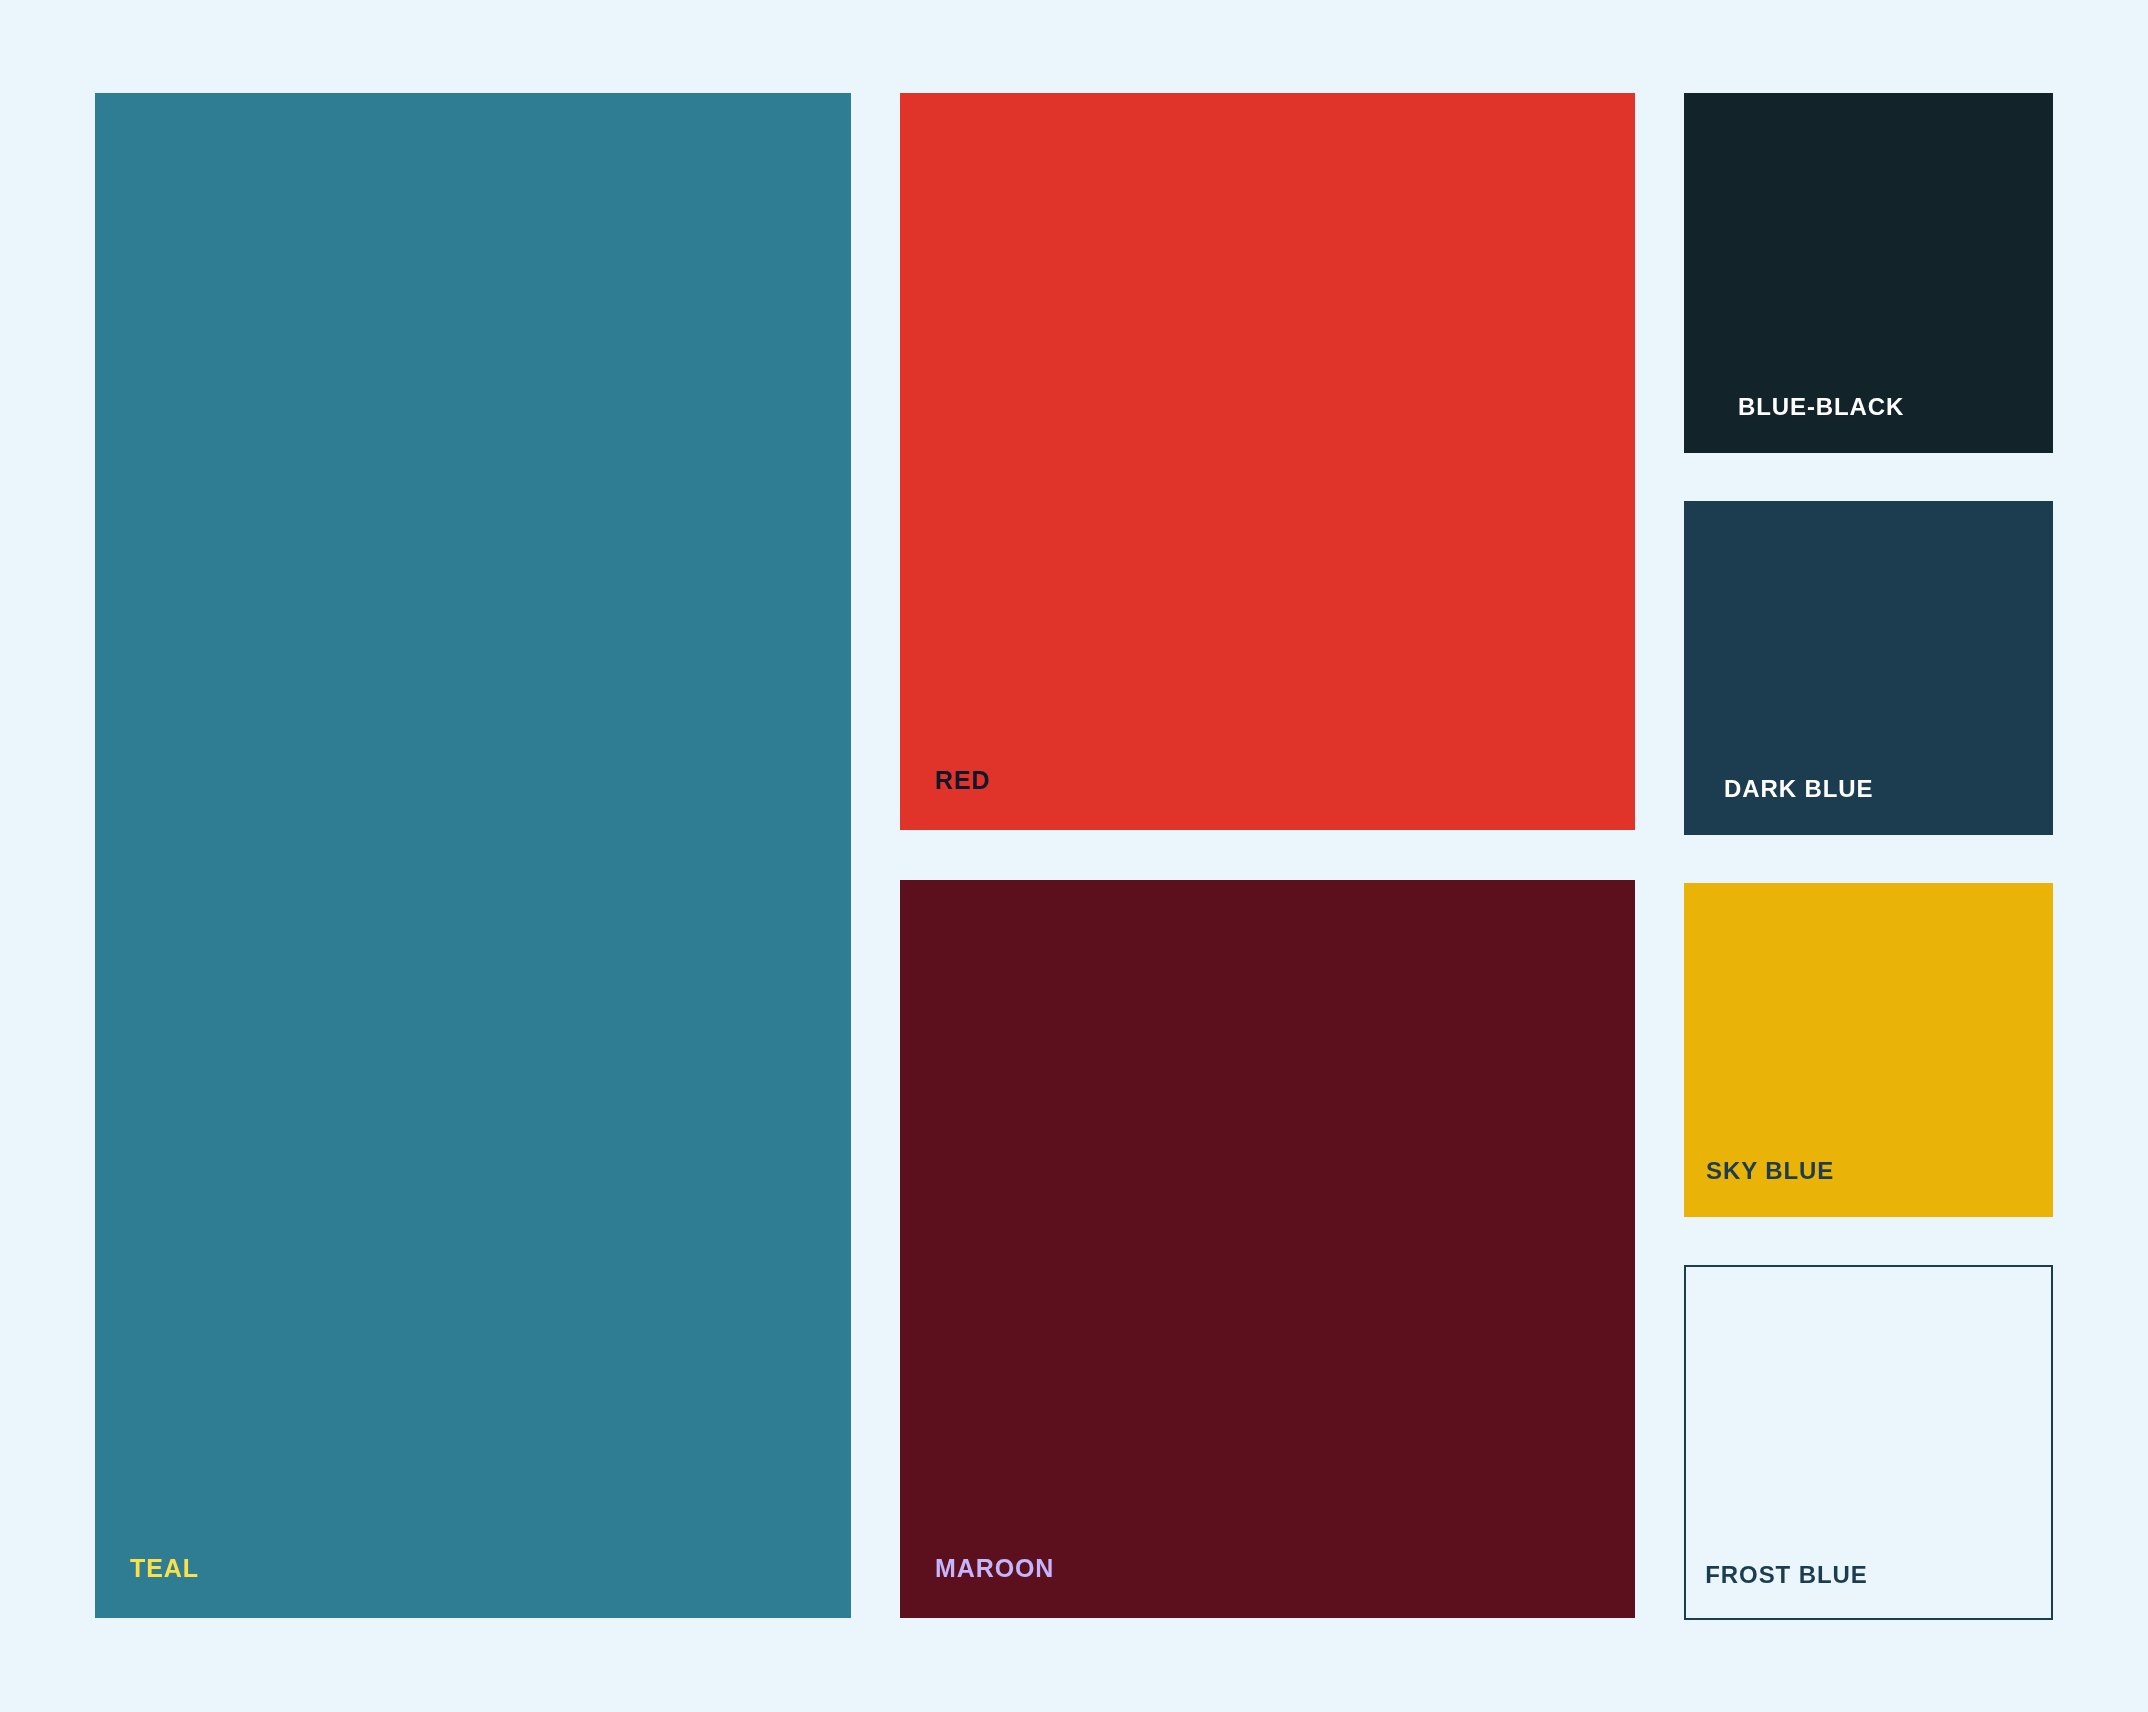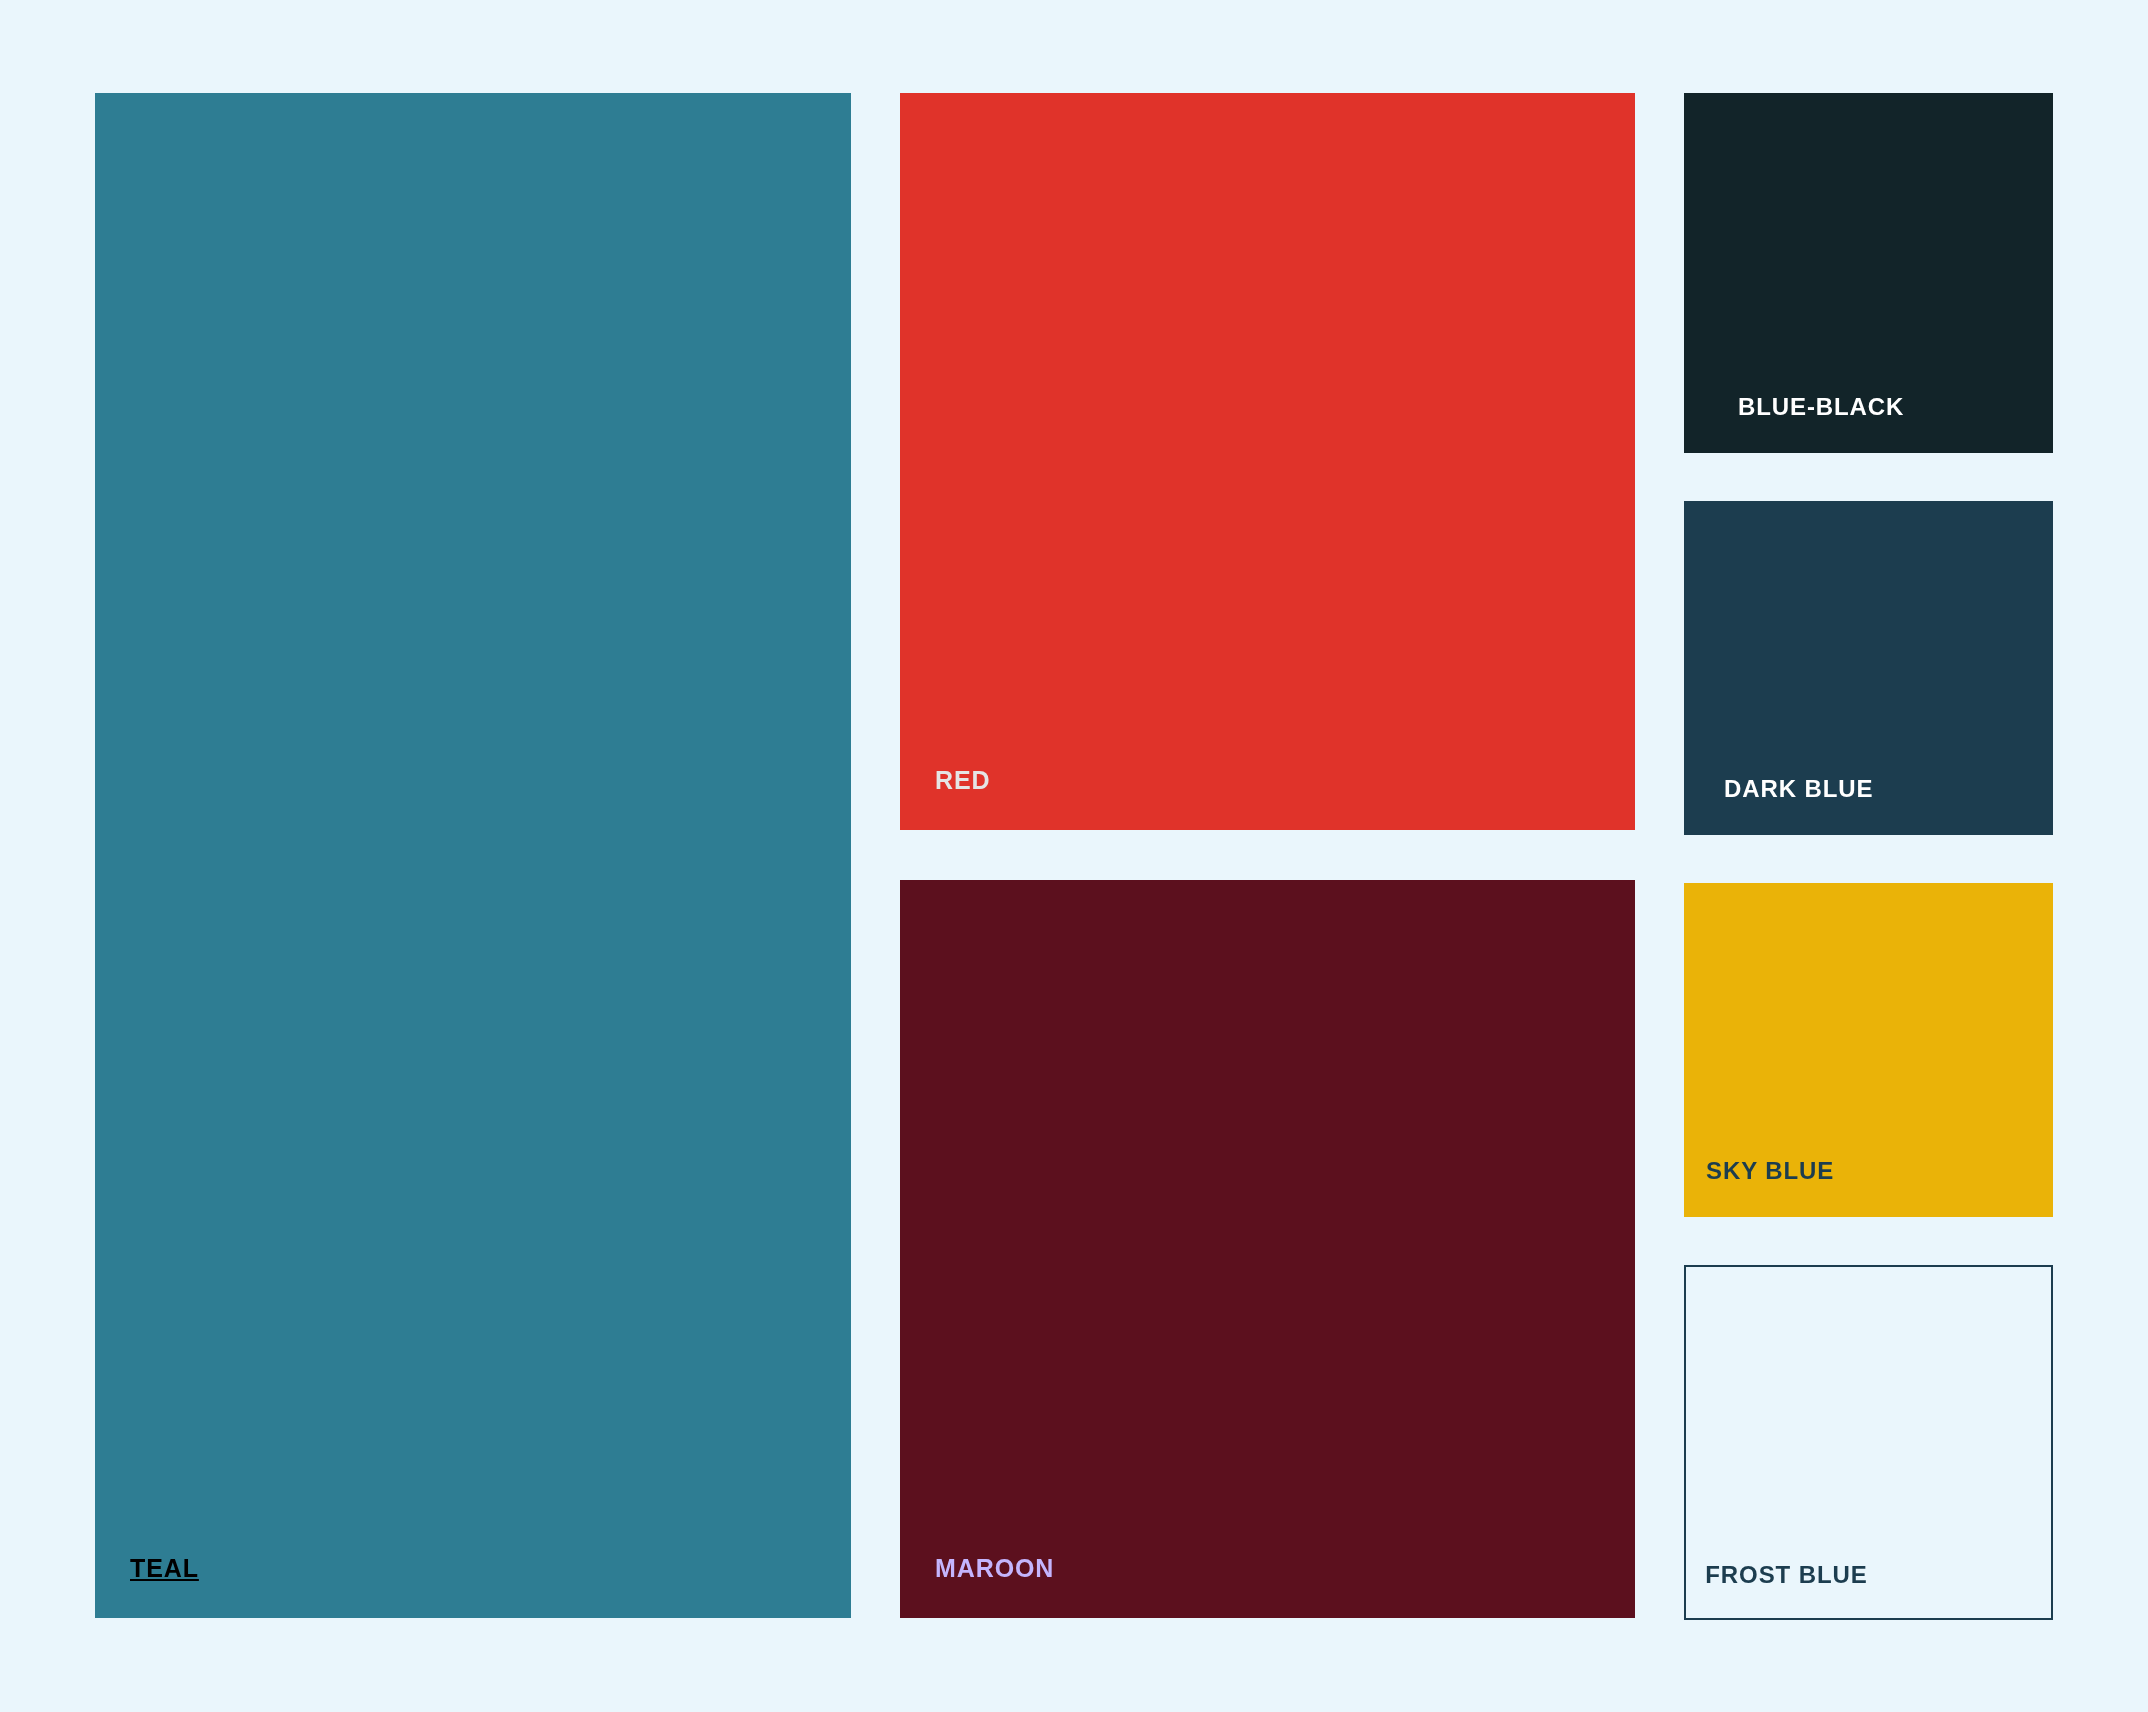--- a/index.html
+++ b/index.html
@@ -86,25 +86,25 @@
   }
 </style>
 </head>
 <body style="background: rgb(234, 246, 252);">
 
 <div id="palette-canvas" style="background: rgb(234, 246, 252);">
 
   <div class="palette-grid">
 
     <div class="swatch cell-teal" style="background: rgb(46, 125, 147);">
-      <span class="swatch-label" style="color: #000000; text-decoration: underline;">TEAL</span>
+      <span class="swatch-label" style="color: #fde047;">TEAL</span>
     </div>
 
     <div class="swatch cell-red" style="background: rgb(224, 51, 42);">
-      <span class="swatch-label" style="color: #e5e5e5;">RED</span>
+      <span class="swatch-label" style="color: #0f172a;">RED</span>
     </div>
 
     <div class="swatch cell-maroon" style="background: rgb(92, 16, 30);">
       <span class="swatch-label" style="color: #c4b5fd;">MAROON</span>
     </div>
 
     <div class="stack">
 
       <div class="swatch cell-blueblack" style="background: rgb(18, 36, 41); padding-left: 32px;">
         <span class="swatch-label" style="color: rgb(255, 255, 255);">BLUE-BLACK</span>

